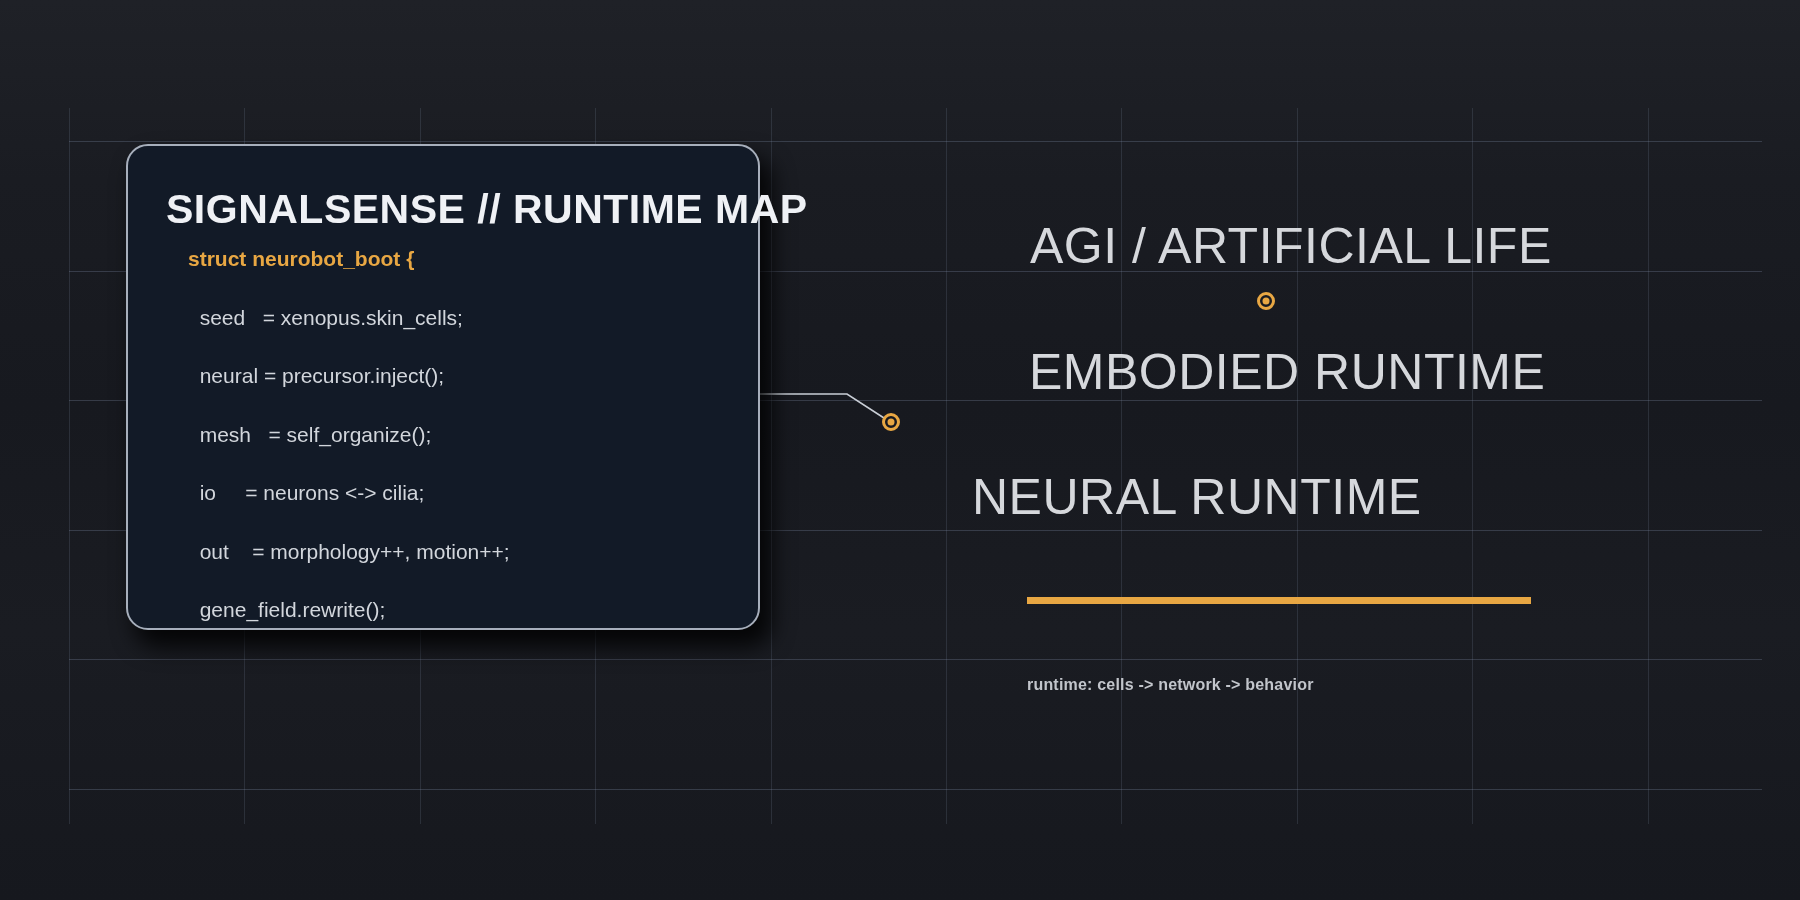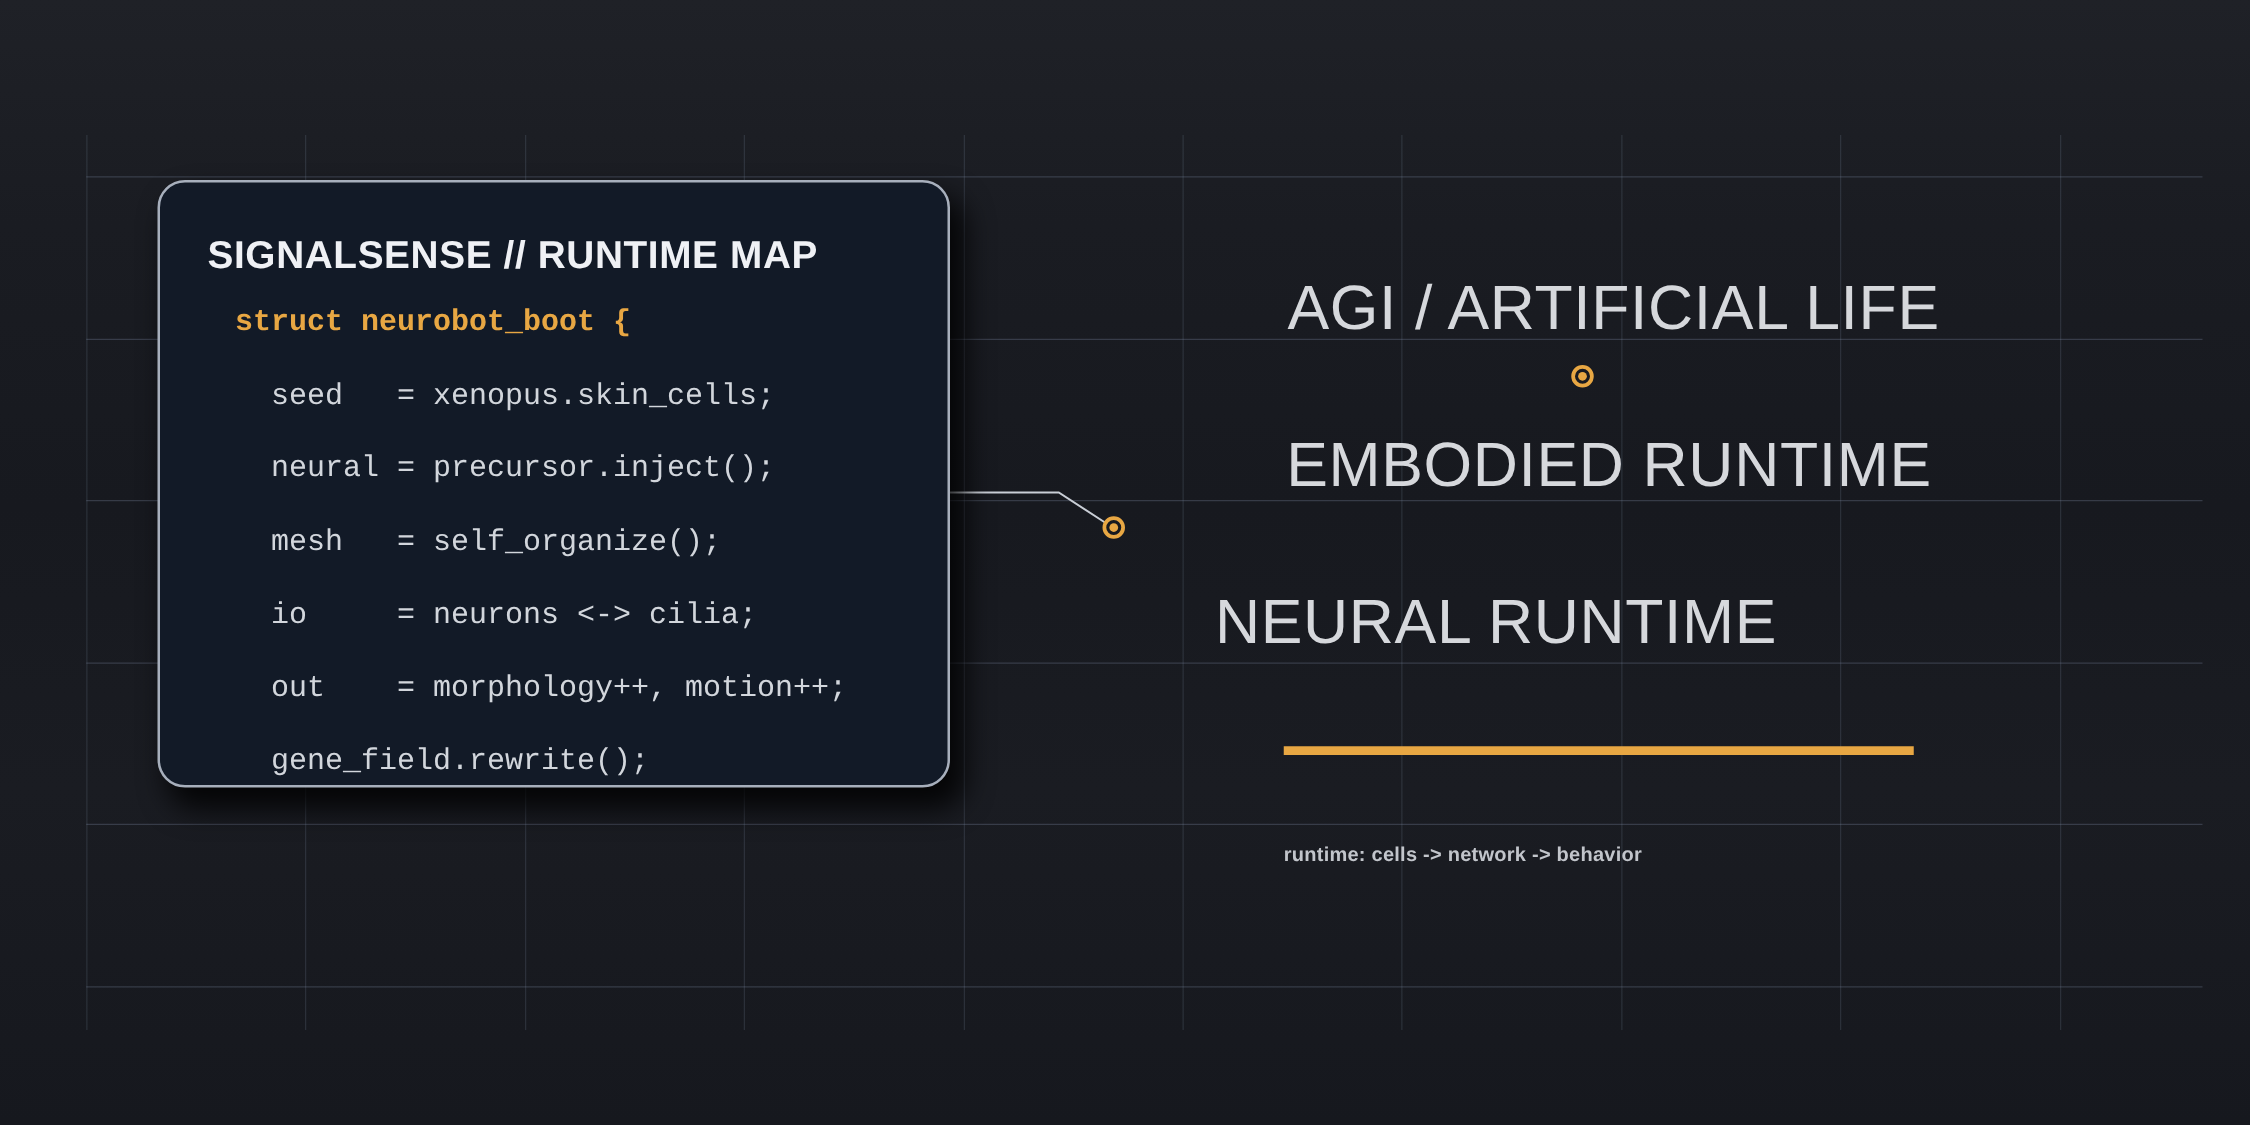--- a/index.html
+++ b/index.html
@@ -9,27 +9,27 @@
     font-family:"Liberation Sans",sans-serif;
   }
   .vline{position:absolute;width:1px;background:rgba(126,140,166,0.20);}
   .hline{position:absolute;height:1px;background:rgba(126,140,166,0.30);}
   #panel{
     position:absolute;box-sizing:border-box;border-radius:22px;
     border:2px solid #A7AFBC;background:#121A27;
     box-shadow:10px 15px 22px 2px rgba(0,0,0,0.82);
   }
   #panel-title{
-    position:absolute;left:38px;top:40px;font-size:31px;font-weight:bold;
+    position:absolute;left:38px;top:40px;font-size:41px;font-weight:bold;
     color:#EFF1F5;letter-spacing:0.5px;white-space:nowrap;
   }
   #code{
     position:absolute;left:60px;top:84px;
-    font-family:Liberation Mono, monospace;
-    font-size:24px;line-height:58.5px;white-space:pre;color:#D2D6DC;
+    font-family:Liberation Sans, sans-serif;
+    font-size:21px;line-height:58.5px;white-space:pre;color:#D2D6DC;
   }
   .code-line{white-space:pre;}
   .code-keyword{color:var(--accent);font-weight:bold;}
   .headline{
     position:absolute;font-size:50px;font-weight:400;color:#D6D8DC;
     letter-spacing:0.5px;white-space:nowrap;line-height:50px;
   }
   #accent-bar{position:absolute;background:var(--accent);}
   #caption{
     position:absolute;font-size:16px;font-weight:bold;color:#C2C5CB;

